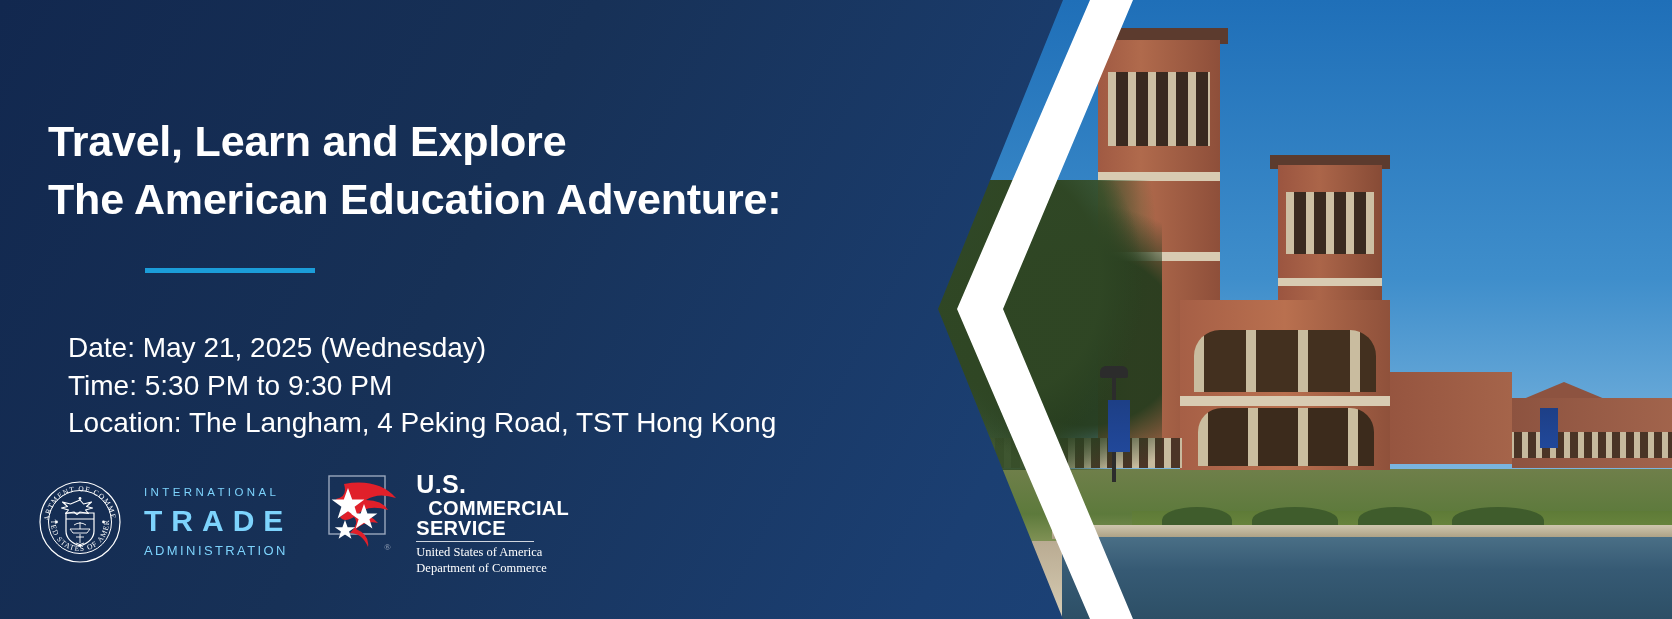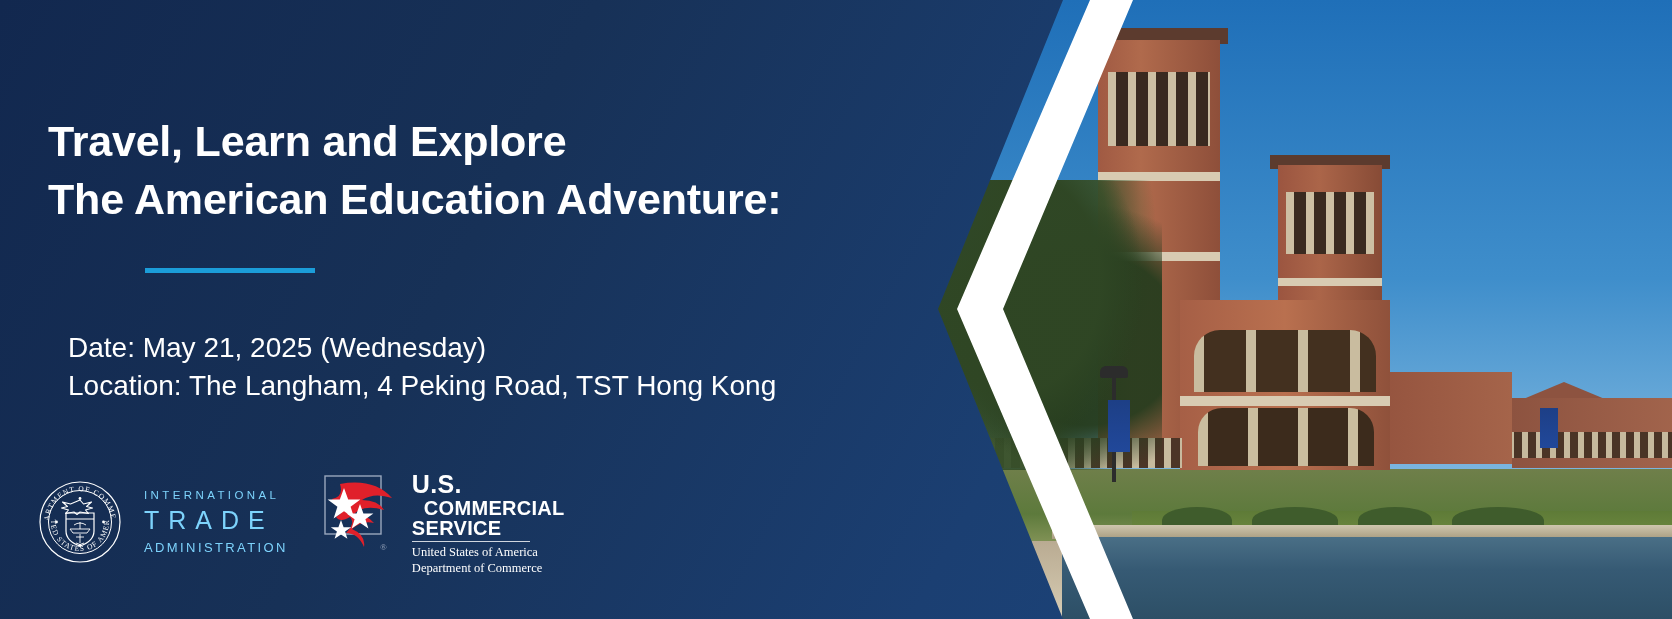--- a/index.html
+++ b/index.html
@@ -202,21 +202,21 @@
   .seal { position:relative; width:84px; height:84px; }
   .seal svg { display:block; }
 
   
   .ita { color:#7dd3fc; line-height:1; }
   .ita-top {
     font-size:11.5px; letter-spacing:3.4px; font-weight:normal;
     margin-bottom:7px;
   }
   .ita-mid {
-    font-size:25px; letter-spacing:9px; font-weight:normal;
+    font-size:30px; letter-spacing:9px; font-weight:bold;
     margin-bottom:8px;
   }
   .ita-bot {
     font-size:13px; letter-spacing:2.4px; font-weight:normal;
   }
 
   
   .ucs { display:flex; align-items:flex-start; gap:10px; margin-left:14px; }
   .ucs-mark { position:relative; width:78px; height:88px; }
   .ucs-text { color:#ffffff; padding-top:4px; }
@@ -289,20 +289,21 @@
 
     <div class="title">
       <span class="title-line">Travel, Learn and Explore</span>
       <span class="title-line">The American Education Adventure:</span>
     </div>
 
     <div class="accent-rule"></div>
 
     <div class="details">
       <div>Date: May 21, 2025 (Wednesday)</div>
+      <div>Time: 5:30 PM to 9:30 PM</div>
       <div>Location: The Langham, 4 Peking Road, TST Hong Kong</div>
     </div>
 
     <div class="logos">
 
       <div class="seal">
         <svg width="84" height="84" viewBox="0 0 84 84" aria-hidden="true">
           <defs>
             <path id="arcTop" d="M 11 42 A 31 31 0 0 1 73 42"></path>
             <path id="arcBot" d="M 13 42 A 29 29 0 0 0 71 42"></path>

